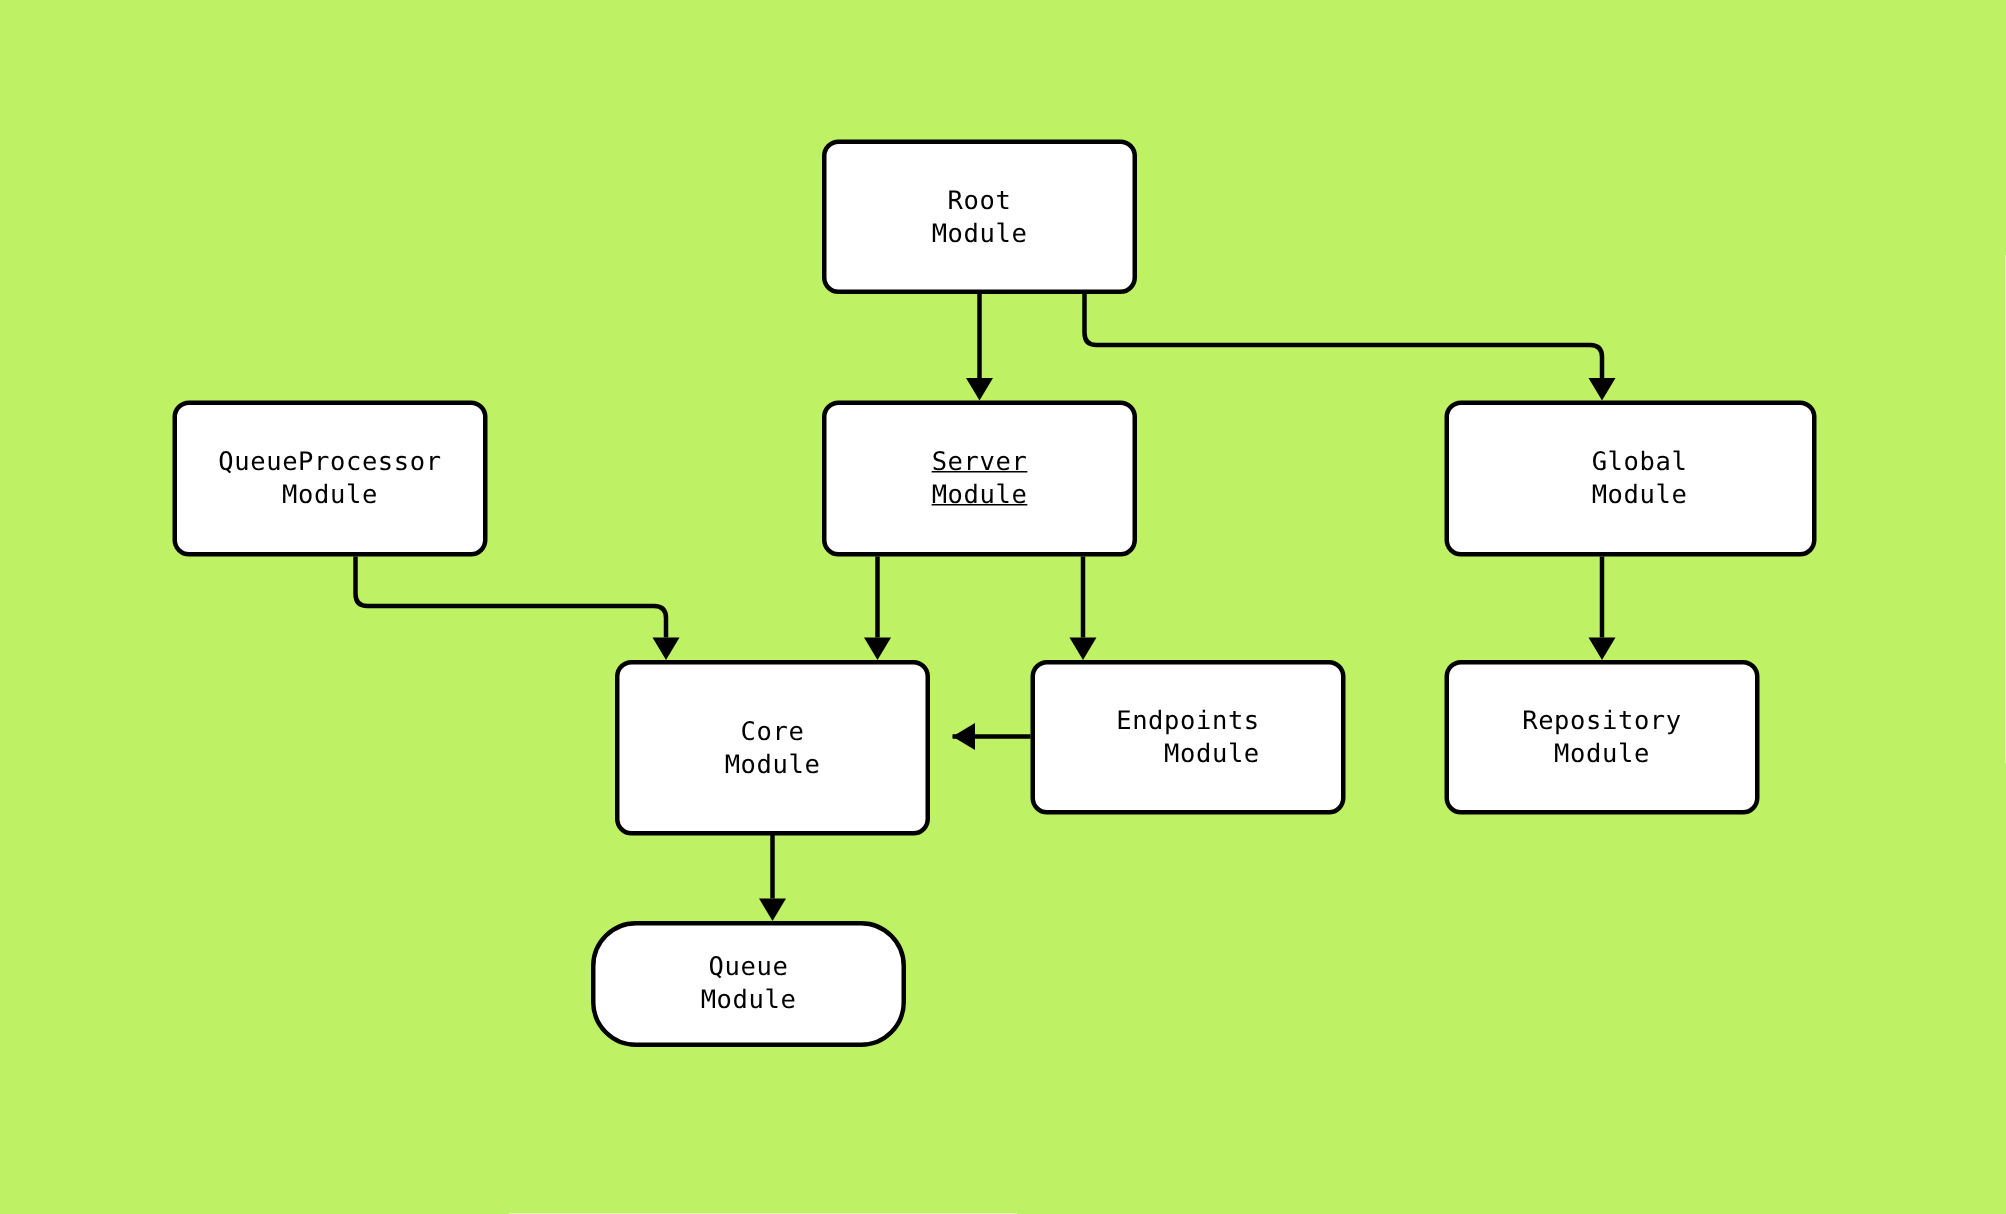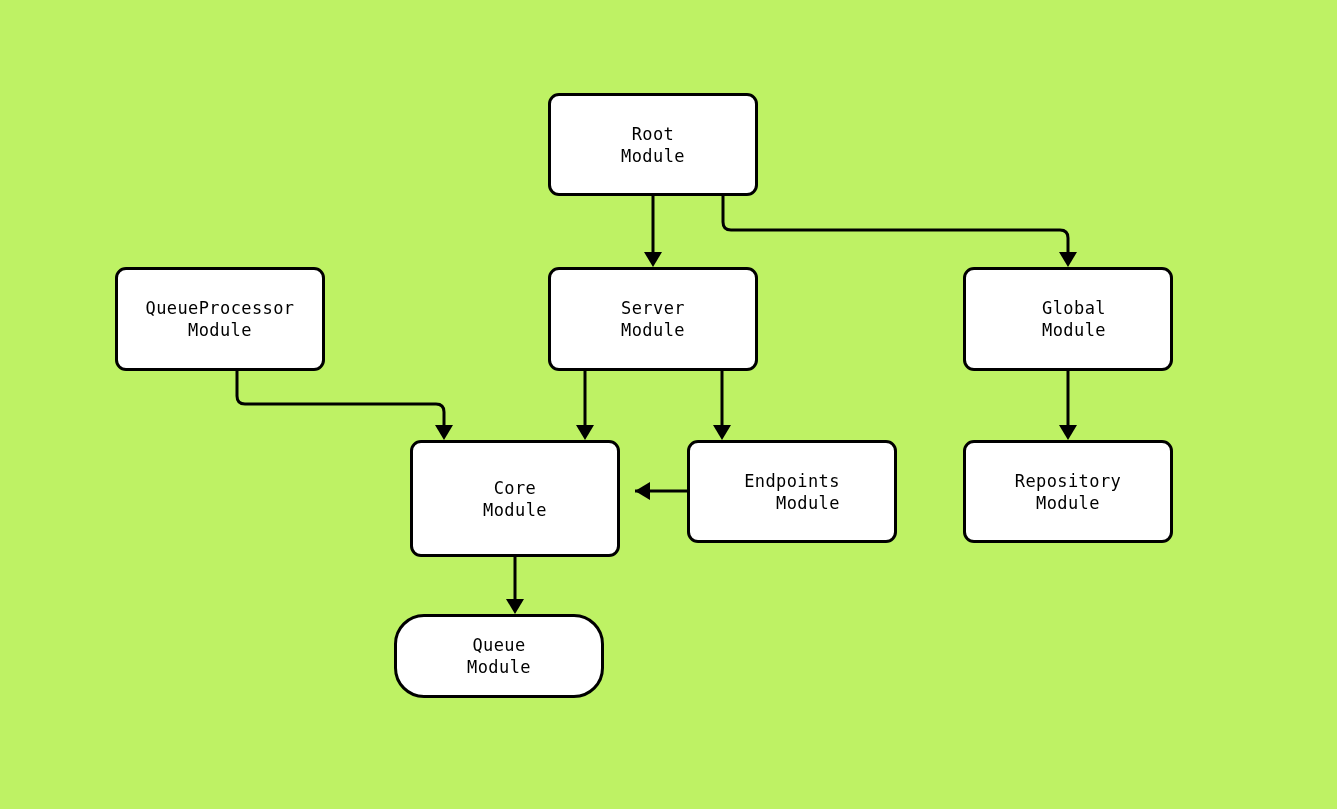--- a/index.html
+++ b/index.html
@@ -89,25 +89,25 @@
 
   <div id="node-layer">
       <div class="node" style="left: 548px; top: 93px; width: 210px; height: 103px;">
         <div class="node-label">Root
 Module</div>
       </div>
       <div class="node" style="left: 115px; top: 267px; width: 210px; height: 104px; justify-content: center;">
         <div class="node-label">QueueProcessor
 Module</div>
       </div>
-      <div class="node" style="left: 548px; top: 267px; width: 210px; height: 104px;">
+      <div class="node" style="left: 548px; top: 267px; width: 210px; height: 104px; text-decoration: underline;">
         <div class="node-label">Server
 Module</div>
       </div>
-      <div class="node" style="left: 963px; top: 267px; width: 210px; height: 104px; padding-left: 12px;">
+      <div class="node" style="left: 963px; top: 267px; width: 248px; height: 104px; padding-left: 12px;">
         <div class="node-label">Global
 Module</div>
       </div>
       <div class="node" style="left: 410px; top: 440px; width: 210px; height: 117px;">
         <div class="node-label">Core
 Module</div>
       </div>
       <div class="node" style="left: 687px; top: 440px; width: 210px; height: 103px; text-align: right;">
         <div class="node-label">Endpoints
 Module</div>

